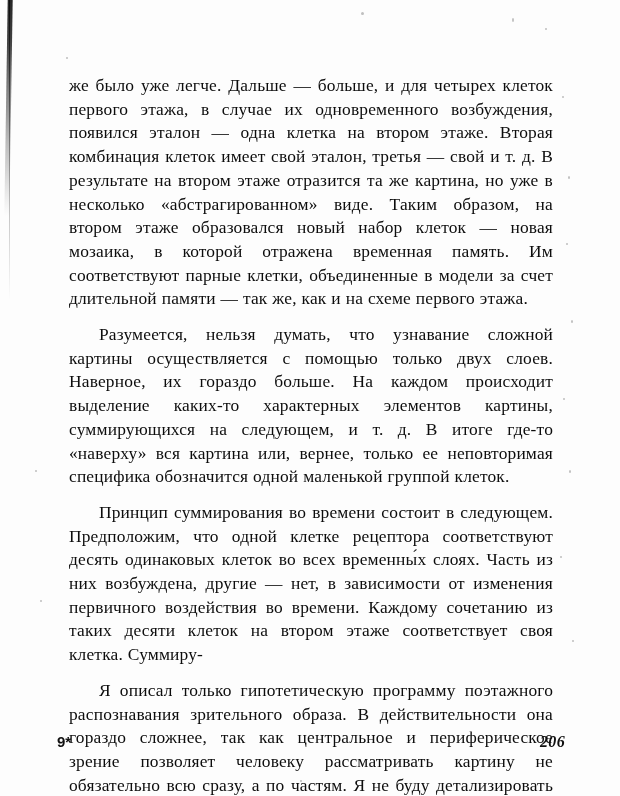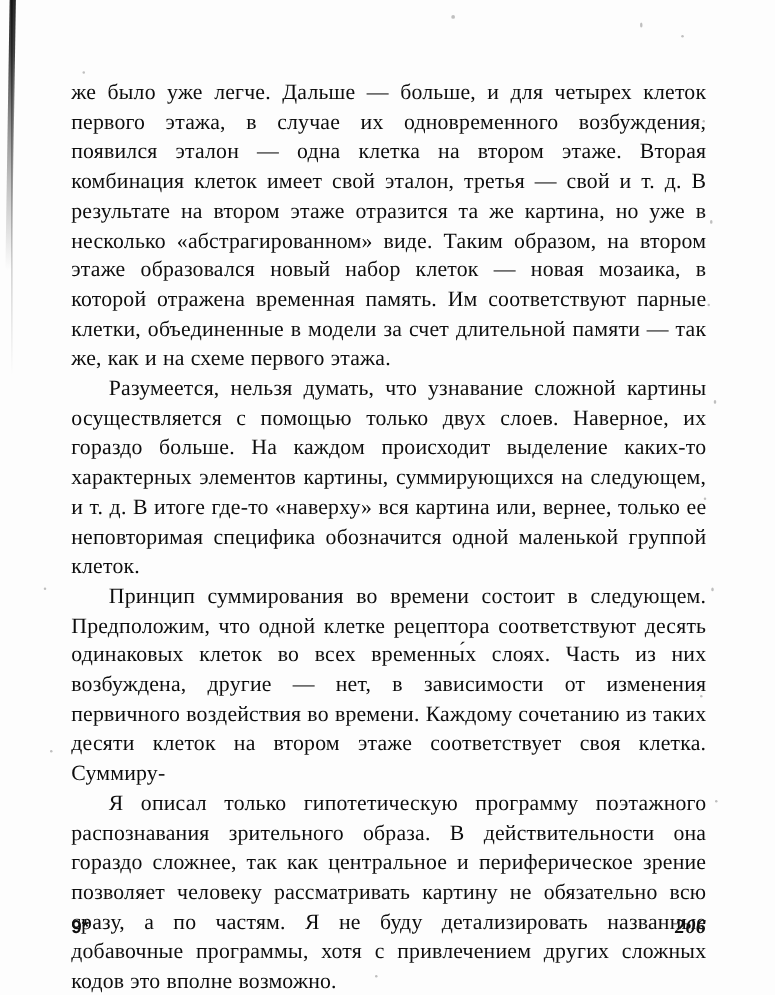--- a/index.html
+++ b/index.html
@@ -56,21 +56,21 @@
   }
 
   #text-block {
     position: absolute;
     left: 57px;
     top: 62px;
     width: 508px;
   }
 
   p.para {
-    margin: 0;
+    margin: 12px;
     text-align: justify;
     text-align-last: left;
     font-size: 17.4px;
     line-height: 23.7px;
     letter-spacing: 0.01em;
     color: #0d0d0d;
     word-spacing: 0.02em;
   }
   p.para.indent {
     text-indent: 30px;

